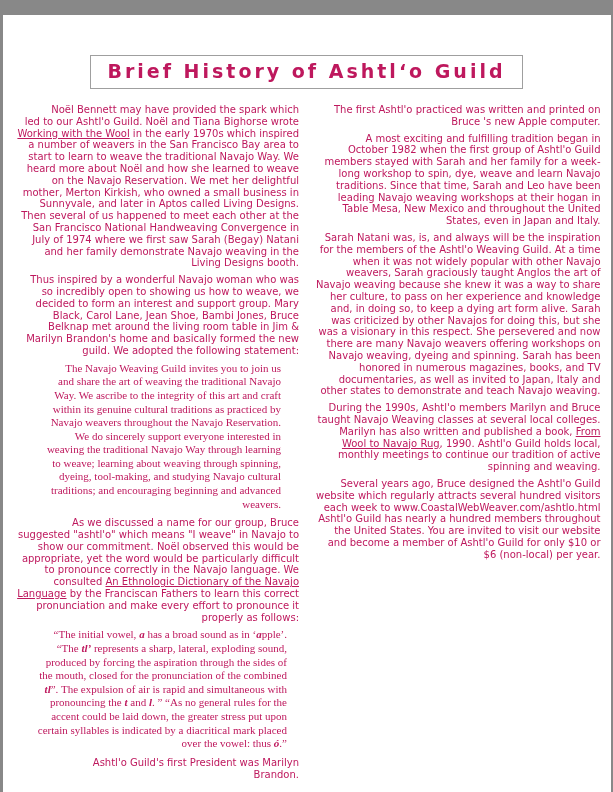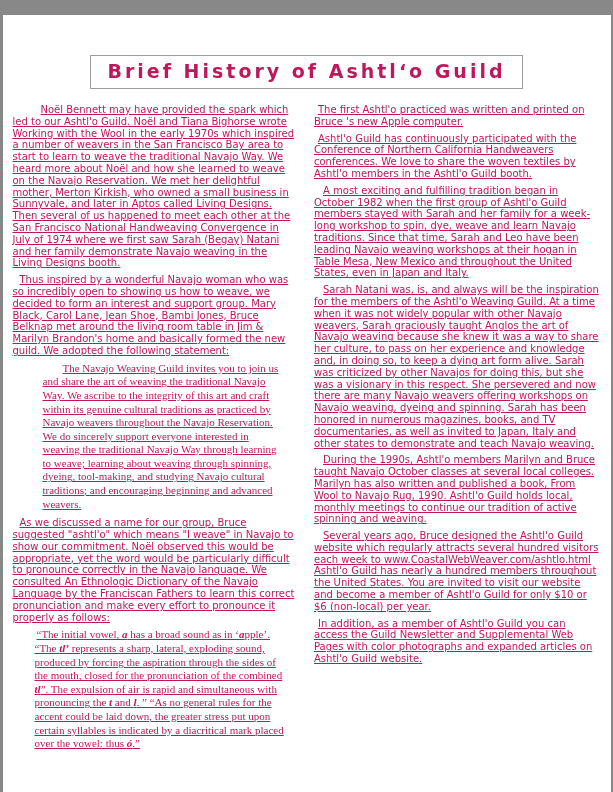--- a/index.html
+++ b/index.html
@@ -24,22 +24,21 @@
     font-weight:bold;
     letter-spacing:3px;
     white-space:nowrap;
   }
   .cols { display:flex; gap:15px; }
   .col { flex:1 1 0; min-width:0; }
   .para {
     margin:0 0 5px 0;
     font-size:10px;
     line-height:11.8px;
-    text-align:left;
-    text-decoration:underline;
+    text-align:right;
   }
   .quote {
     font-family:"Liberation Serif", serif;
     font-size:11px;
     line-height:13.6px;
   }
   .quote-a { margin:3px 18px 6px 30px; text-indent:20px; }
   .quote-b { margin:3px 12px 6px 22px; text-indent:2px; }
   .ind-xs  { text-indent:4px; }
   .ind-sm  { text-indent:7px; }
@@ -58,26 +57,25 @@
   <div class="title-box">Brief History of Ashtl‘o Guild</div>
 
   <div class="cols">
 
     <div class="col">
       <p class="para ind-xl"><span>Noël Bennett may have provided the spark which led to our Ashtl'o Guild.  Noël and Tiana Bighorse wrote </span><span class="u">Working with the Wool</span><span> in the early 1970s which inspired a number of weavers in the San Francisco Bay area to start to learn to weave the traditional Navajo Way.  We heard more about Noël and how she learned to weave on the Navajo Reservation.  We met her delightful mother, Merton Kirkish, who owned a small business in Sunnyvale, and later in Aptos called Living Designs.  Then several of us happened to meet each other at the San Francisco National Handweaving Convergence in July of 1974 where we first saw Sarah (Begay) Natani and her family demonstrate Navajo weaving in the Living Designs booth.</span></p>
       <p class="para ind-sm"><span>Thus inspired by a wonderful Navajo woman who was so incredibly open to showing us how to weave, we decided to form an interest and support group. Mary Black, Carol Lane, Jean Shoe, Bambi Jones, Bruce Belknap met around the living room table in Jim &amp; Marilyn Brandon's home and basically formed the new guild. We adopted the following statement:</span></p>
       <p class="para quote quote-a"><span>The Navajo Weaving Guild invites you to join us and  share the art of weaving the traditional Navajo Way. We ascribe to the integrity of this art and craft within its genuine cultural traditions as practiced by Navajo weavers throughout the Navajo Reservation. We do sincerely support everyone interested in weaving the traditional Navajo Way through learning to weave; learning about weaving through spinning, dyeing, tool-making, and studying Navajo cultural traditions; and encouraging beginning and advanced weavers.</span></p>
       <p class="para ind-sm"><span>As we discussed a name for our group, Bruce suggested "ashtl'o" which means "I weave" in Navajo to show our commitment.  Noël observed this would be appropriate, yet the word would be particularly difficult to pronounce correctly in the Navajo language. We consulted </span><span class="u">An Ethnologic Dictionary of the Navajo Language</span><span> by the Franciscan Fathers to learn this correct pronunciation and make every effort to pronounce it properly as follows:</span></p>
       <p class="para quote quote-b"><span>“The initial vowel, </span><span class="bi">a</span><span>  has a broad sound as in ‘</span><span class="bi">a</span><span>pple’. “The </span><span class="bi">tl’</span><span>  represents a sharp, lateral, exploding sound, produced by forcing the aspiration through the sides of the mouth, closed for the pronunciation of the combined </span><span class="bi">tl</span><span>”. The expulsion of air is rapid and simultaneous with pronouncing the </span><span class="bi">t</span><span> and </span><span class="bi">l</span><span>. ”  “As no general rules for the accent could be laid down, the greater stress put upon certain syllables is indicated by a diacritical mark placed over the vowel: thus </span><span class="bi">ó</span><span>.”</span></p>
+      <p class="para ind-xxl"><span>Ashtl'o Guild's first President was Marilyn Brandon.</span></p>
     </div>
 
     <div class="col">
       <p class="para ind-xs"><span>The first Ashtl'o practiced was written and printed on Bruce 's new Apple computer.</span></p>
-      <p class="para ind-xs"><span>Ashtl'o Guild has continuously participated with the Conference of Northern California Handweavers conferences.  We love to share the woven textiles by Ashtl'o members in the Ashtl'o Guild booth.</span></p>
       <p class="para ind-md"><span>A most exciting and fulfilling tradition began in October 1982 when the first group of Ashtl'o Guild members stayed with Sarah and her family for a week-long workshop to spin, dye, weave and learn Navajo traditions.  Since that time, Sarah and Leo have been leading Navajo weaving workshops at their hogan in Table Mesa, New Mexico and throughout the United States, even in Japan and Italy.</span></p>
       <p class="para ind-md"><span>Sarah Natani was, is, and always will be the inspiration for the members of the Ashtl'o Weaving Guild.  At a time when it was not widely popular with other Navajo weavers, Sarah graciously taught Anglos the art of Navajo weaving because she knew it was a way to share her culture, to pass on her experience and knowledge and, in doing so, to keep a dying art form alive.  Sarah was criticized by other Navajos for doing this, but she was a visionary in this respect.  She persevered and now there are many Navajo weavers offering workshops on Navajo weaving, dyeing and spinning.  Sarah has been honored in numerous magazines, books, and TV documentaries, as well as invited to Japan, Italy and other states to demonstrate and teach Navajo weaving.</span></p>
-      <p class="para ind-md"><span>During the 1990s, Ashtl'o members Marilyn and Bruce taught Navajo October classes at several local colleges. Marilyn has also written and published a book, </span><span class="u">From Wool to Navajo Rug</span><span>, 1990. Ashtl'o Guild holds local, monthly meetings to continue our tradition of active spinning and weaving.</span></p>
+      <p class="para ind-md"><span>During the 1990s, Ashtl'o members Marilyn and Bruce taught Navajo Weaving classes at several local colleges. Marilyn has also written and published a book, </span><span class="u">From Wool to Navajo Rug</span><span>, 1990. Ashtl'o Guild holds local, monthly meetings to continue our tradition of active spinning and weaving.</span></p>
       <p class="para ind-md"><span>Several years ago, Bruce designed the Ashtl'o Guild website which regularly attracts several hundred visitors each week to www.CoastalWebWeaver.com/ashtlo.html  Ashtl'o Guild has nearly a hundred members throughout the United States. You are invited to visit our website and become a member of Ashtl'o Guild for only $10 or $6 (non-local) per year.</span></p>
-      <p class="para ind-xs"><span>In addition, as a member of Ashtl'o Guild you can access the Guild Newsletter and Supplemental Web Pages with color photographs and expanded articles on Ashtl'o Guild  website.</span></p>
     </div>
 
   </div>
 </div>
 
 </body></html>

